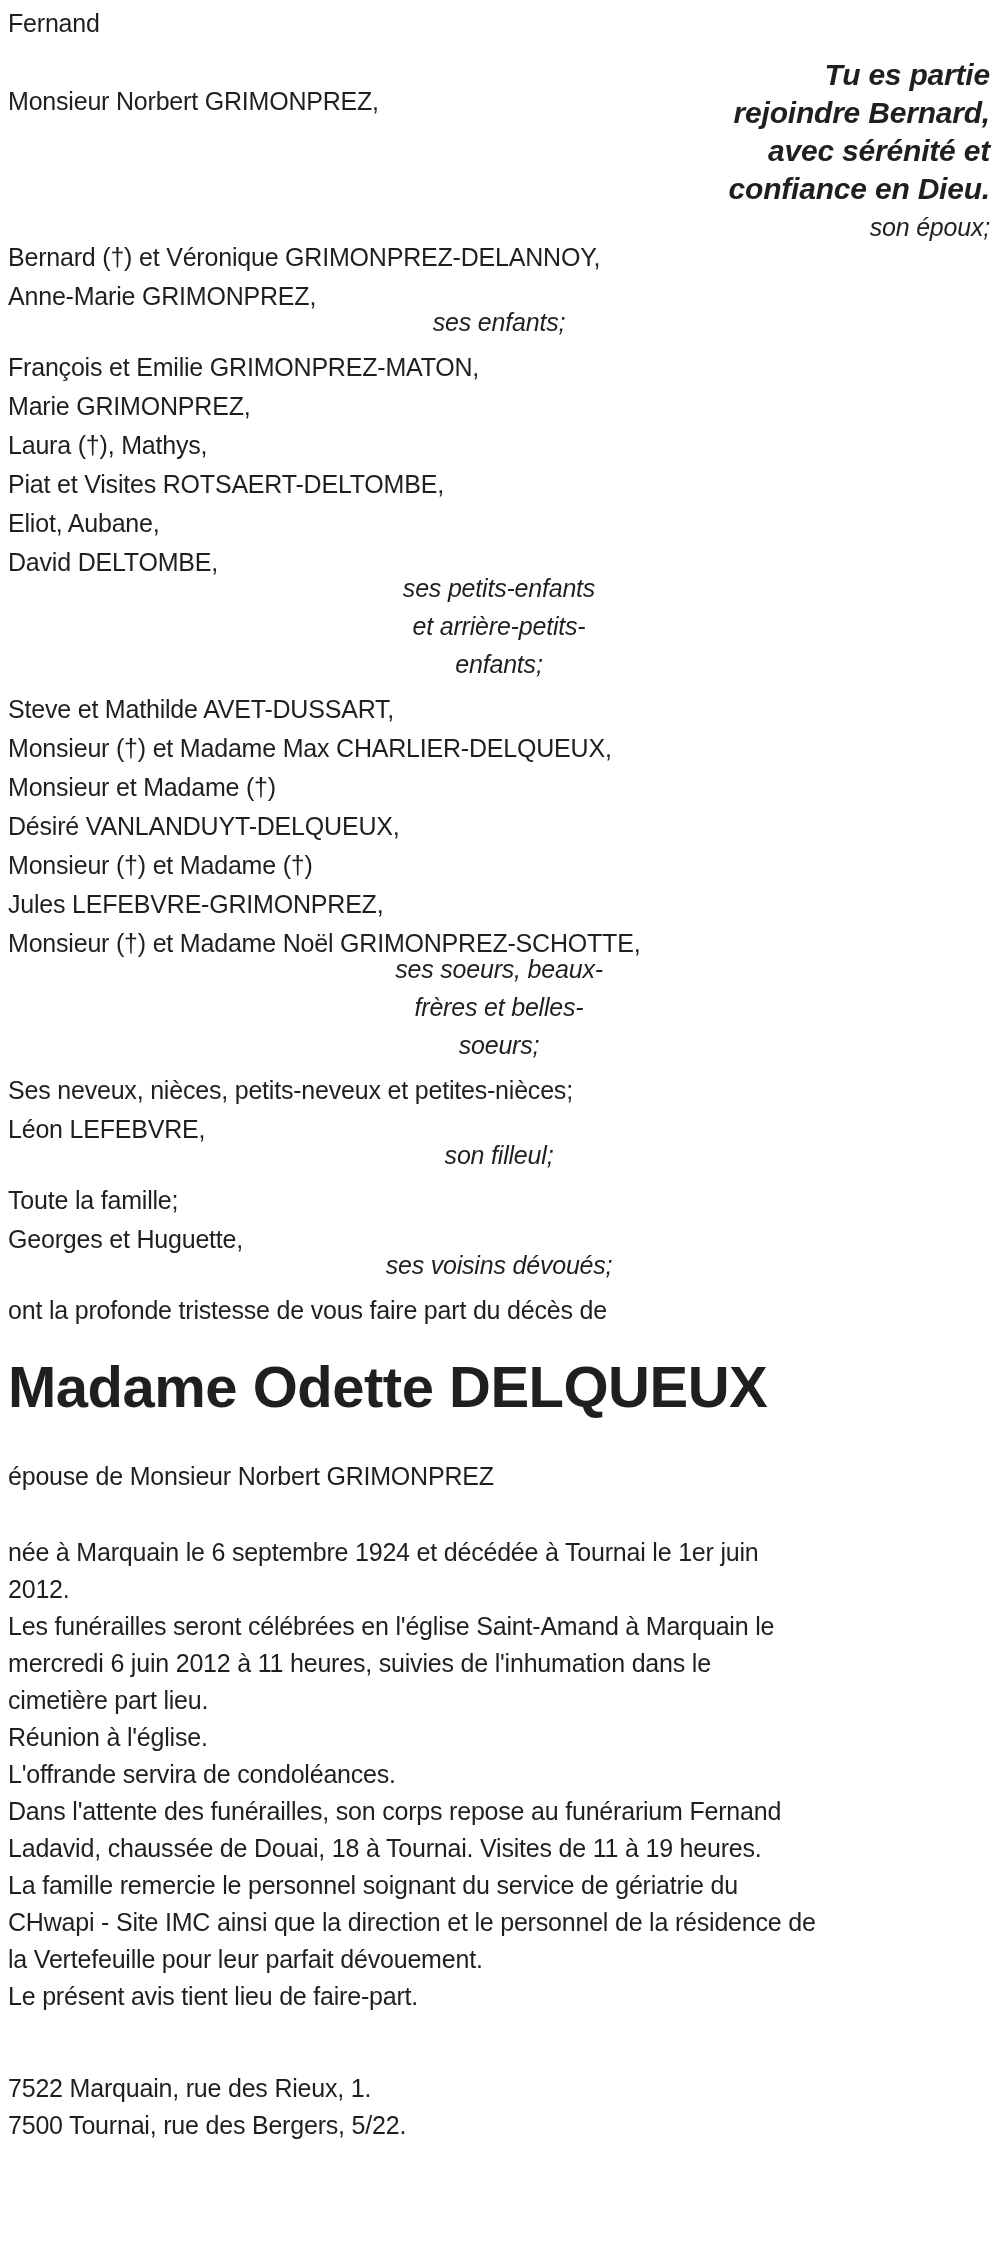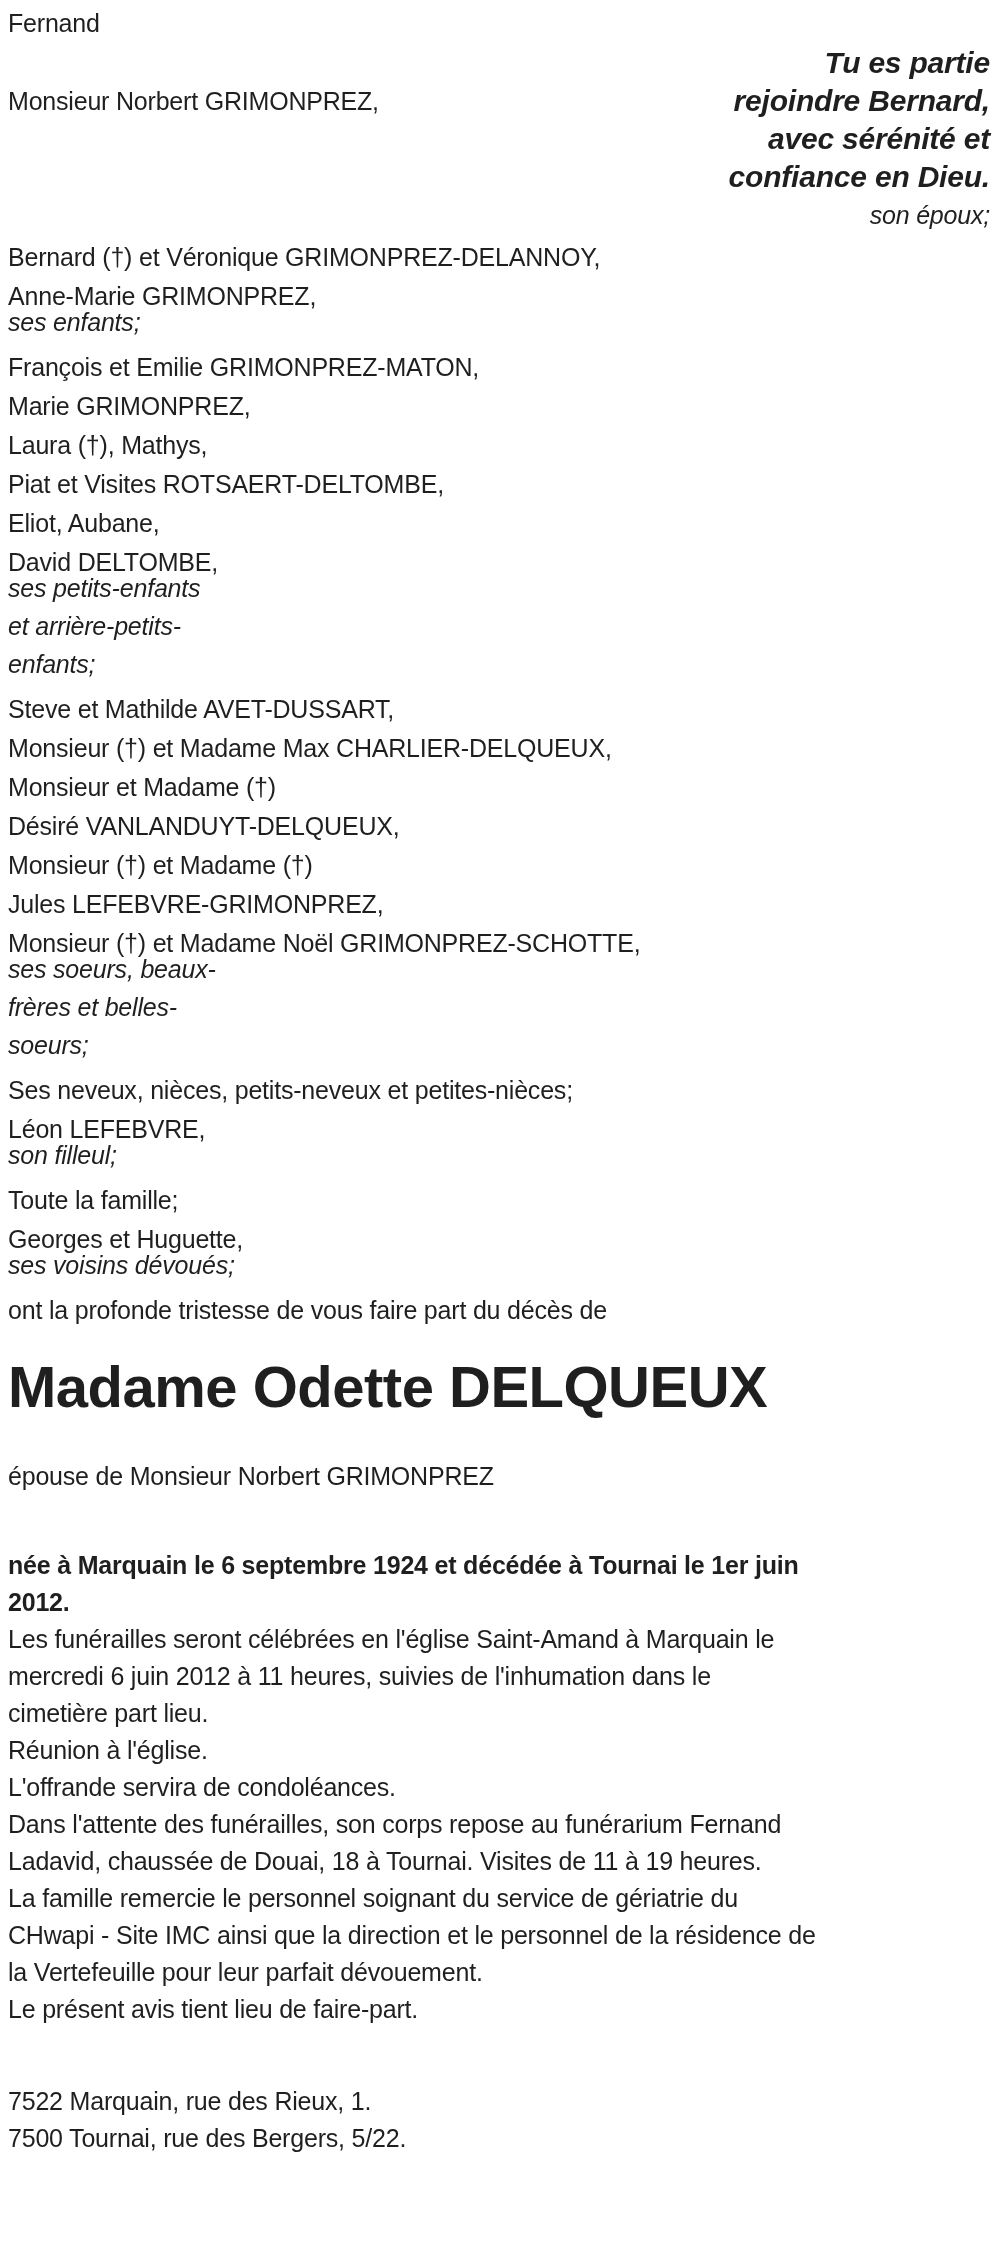--- a/index.html
+++ b/index.html
@@ -9,29 +9,29 @@
     padding: 4px 10px 16px 8px;
     font-family: "Liberation Sans", "DejaVu Sans", sans-serif;
     color: #1f1f1f;
     font-size: 25px;
     letter-spacing: -0.2px;
   }
   .names-section { position: relative; }
   .line { line-height: 39px; white-space: nowrap; }
   .line.blank { height: 39px; }
   .line.role {
-    text-align: left;
+    text-align: center;
     font-style: italic;
     line-height: 38px;
   }
   .line.role-first { margin-top: -13px; }
   .line.role-last { margin-bottom: 7px; }
   .epitaph {
     position: absolute;
-    top: 40px;
+    top: 52px;
     right: 0;
     text-align: right;
   }
   .epi-line {
     font-weight: bold;
     font-style: italic;
     font-size: 30px;
     line-height: 38px;
     white-space: nowrap;
   }
@@ -45,21 +45,21 @@
   .deceased-name {
     margin-top: 28px;
     font-size: 58px;
     font-weight: bold;
     line-height: 58px;
     letter-spacing: -0.5px;
     white-space: nowrap;
   }
   .relation { margin-top: 42px; line-height: 37px; white-space: nowrap; }
   .para { margin-top: 0; }
-  .para.first { margin-top: 52px; font-weight: bold; }
+  .para.first { margin-top: 39px; }
   .pline { line-height: 37px; white-space: nowrap; }
   .addresses { margin-top: 55px; }
 </style>
 </head>
 <body>
 
 <div class="names-section">
   <div class="epitaph">
     <div>
         <div class="epi-line">Tu es partie</div>

